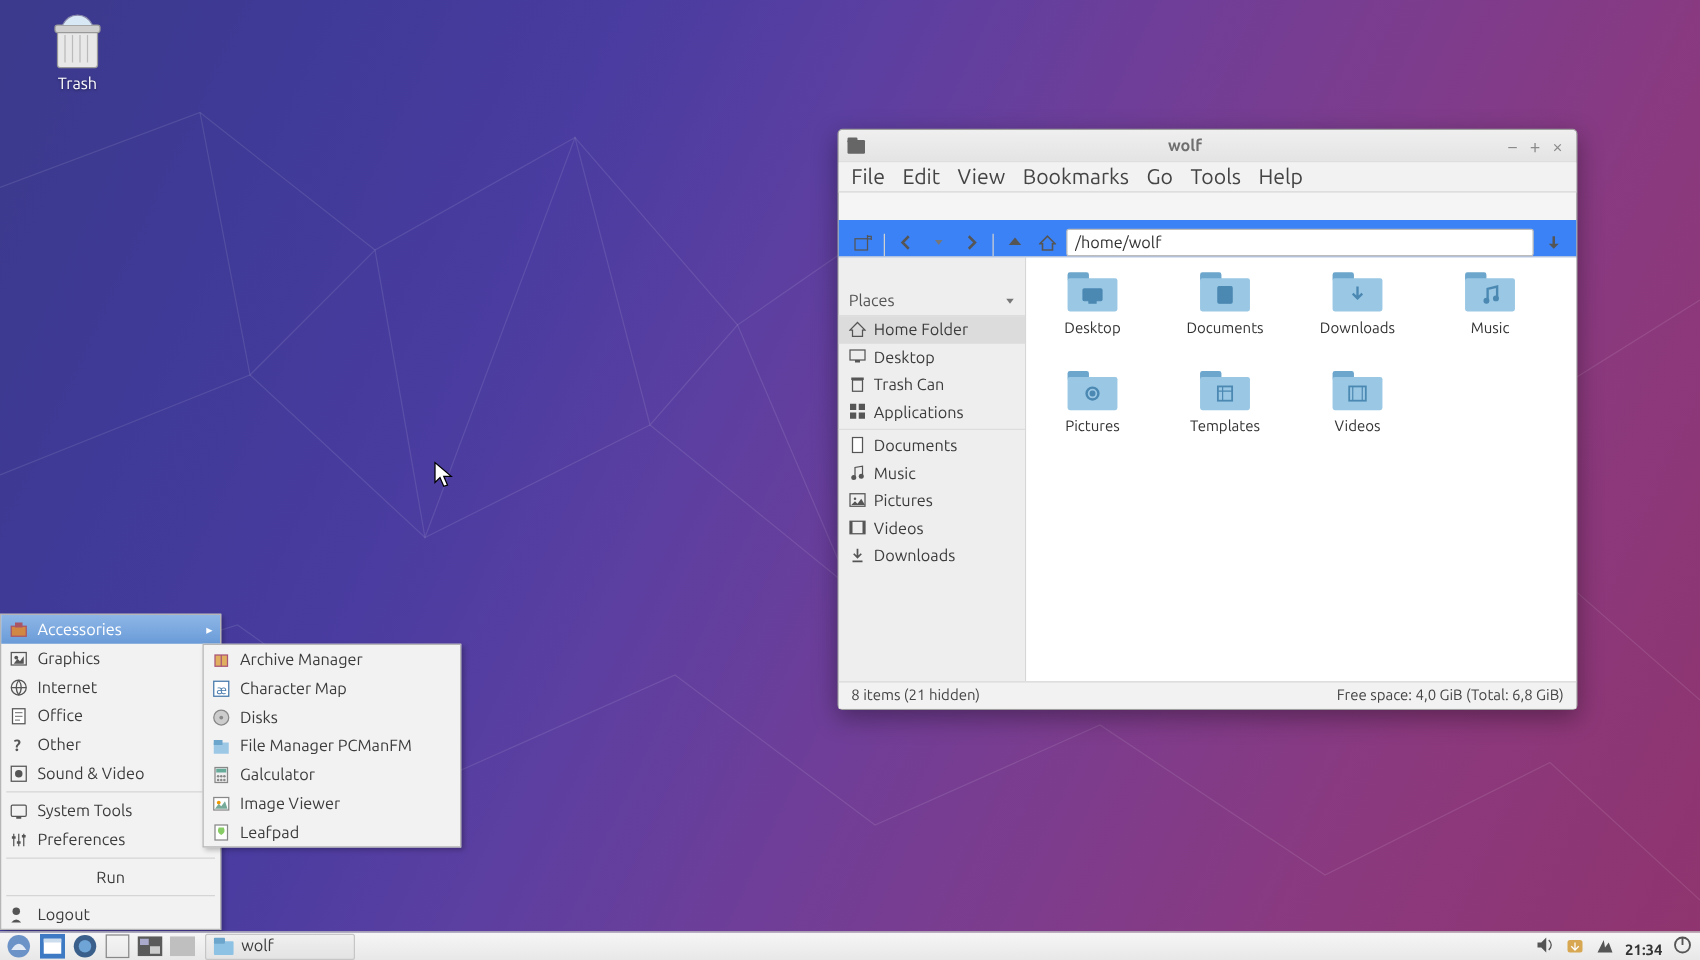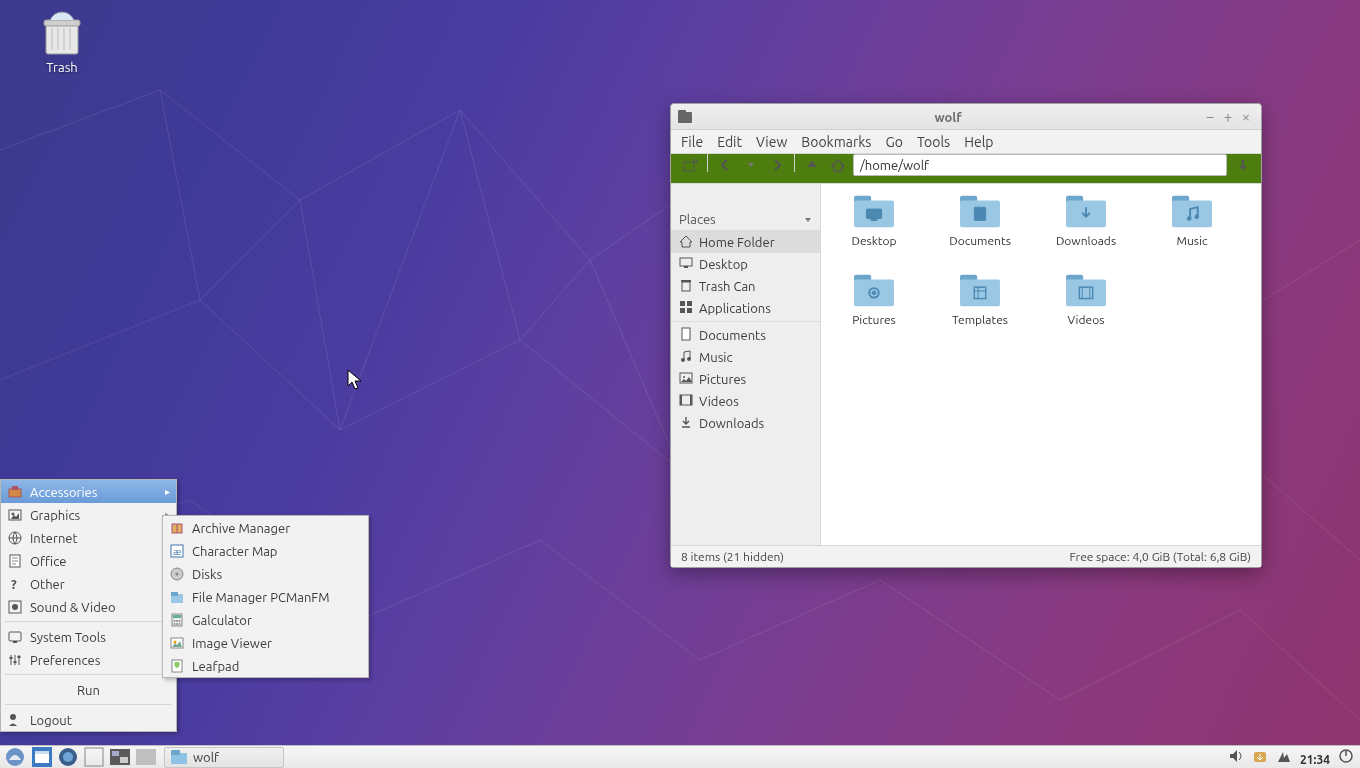--- a/index.html
+++ b/index.html
@@ -9,21 +9,21 @@
   position: absolute; inset: 0;
   background:
     linear-gradient(115deg, #3b3a8c 0%, #3f3a97 15%, #4a3ca0 30%, #5c3fa1 42%, #6f3e98 55%, #7e3c8c 68%, #8b397e 82%, #8f346e 100%);
 }
 .deco { position:absolute; stroke:rgba(255,255,255,0.10); stroke-width:1; fill:none; }
 
 .desktop-item { position:absolute; width:80px; display:flex; flex-direction:column; align-items:center; gap:4px; color:#fff; text-shadow:0 1px 2px rgba(0,0,0,.5); cursor:default; }
 
 
 .menu { position:absolute; background:#f2f2f2; border:1px solid #b6b6b6; box-shadow:2px 2px 4px rgba(0,0,0,.25); }
-.menu.main { left:0; bottom:36px; width:177px; }
+.menu.main { left:0; bottom:24px; width:177px; }
 .menu.sub  { left:162px; bottom:90px; width:207px; }
 .menu-item { height:23px; display:flex; align-items:center; padding:0 6px; gap:7px; cursor:pointer; }
 .menu-item .chev { margin-left:auto; font-size:10px; color:#888; }
 .menu-item.sel { background:linear-gradient(#8db6e6,#6a9bd8); color:#fff; }
 .menu-item.sel .chev { color:#fff; }
 .menu-sep { height:1px; background:#d5d5d5; margin:3px 4px; }
 .menu-item.run { justify-content:center; }
 .ic { width:16px; display:inline-flex; justify-content:center; }
 
 
@@ -32,23 +32,23 @@
 .launchers { display:flex; gap:2px; padding-left:2px; }
 .task { height:21px; display:flex; align-items:center; gap:6px; padding:0 10px 0 6px; background:linear-gradient(#f0f0f0,#e3e3e3); border:1px solid #c6c6c6; border-radius:2px; margin-left:6px; cursor:pointer; min-width:120px; }
 .tray { margin-left:auto; display:flex; align-items:flex-end; gap:8px; padding-right:6px; }
 .clock { font-size:12px; font-weight:bold; color:#333; }
 
 
 .win { position:absolute; left:670px; top:103px; width:592px; height:465px; background:#f5f5f5; border:1px solid #9f9f9f; border-radius:4px; box-shadow:0 6px 20px rgba(0,0,0,.35); display:flex; flex-direction:column; }
 .titlebar { height:26px; background:linear-gradient(#efefef,#e4e4e4); border-bottom:1px solid #cfcfcf; display:flex; align-items:center; padding:0 6px; border-radius:4px 4px 0 0; }
 .titlebar .title { flex:1; text-align:center; font-weight:bold; color:#6f6f6f; }
 .win-ctl { color:#8a8a8a; width:18px; text-align:center; font-size:15px; cursor:pointer; }
-.menubar { height:24px; display:flex; align-items:center; gap:14px; padding:0 10px; background:#f2f2f2; border-bottom:1px solid #d7d7d7; color:#444; font-size:14px; }
+.menubar { height:24px; display:flex; align-items:center; gap:14px; padding:0 10px; background:#f2f2f2; border-bottom:1px solid #d7d7d7; color:#444; font-size:17px; }
 .menubar span { cursor:pointer; }
-.toolbar { height:30px; display:flex; align-items:flex-start; gap:4px; padding:0 8px; background:#4d7c0f; border-bottom:1px solid #d7d7d7; }
+.toolbar { height:30px; display:flex; align-items:flex-end; gap:4px; padding:0 8px; background:#3b82f6; border-bottom:1px solid #d7d7d7;margin-top:22px; }
 .tool-btn { width:22px; height:22px; display:flex; align-items:center; justify-content:center; color:#555; cursor:pointer; border-radius:2px; }
 .tool-sep { width:1px; height:18px; background:#d0d0d0; margin:0 2px; }
 .pathbox { flex:1; height:22px; background:#fff; border:1px solid #bcbcbc; border-radius:2px; padding:0 6px; display:flex; align-items:center; }
 .pathbox input { border:0; outline:0; width:100%; font:inherit; color:#333; background:transparent; }
 .body { flex:1; display:flex; min-height:0; }
 .sidebar { width:150px; background:#eeeeee; border-right:1px solid #d7d7d7; display:flex; flex-direction:column; }
 .side-header { height:23px; display:flex; align-items:center; justify-content:space-between; padding:0 8px; color:#555; border-bottom:1px solid #ddd;margin-top:24px; }
 .side-item { height:22px; display:flex; align-items:center; gap:6px; padding:0 8px; cursor:pointer; }
 .side-item.sel { background:#dcdcdc; }
 .side-sep { height:1px; background:#ddd; margin:2px 0; }

